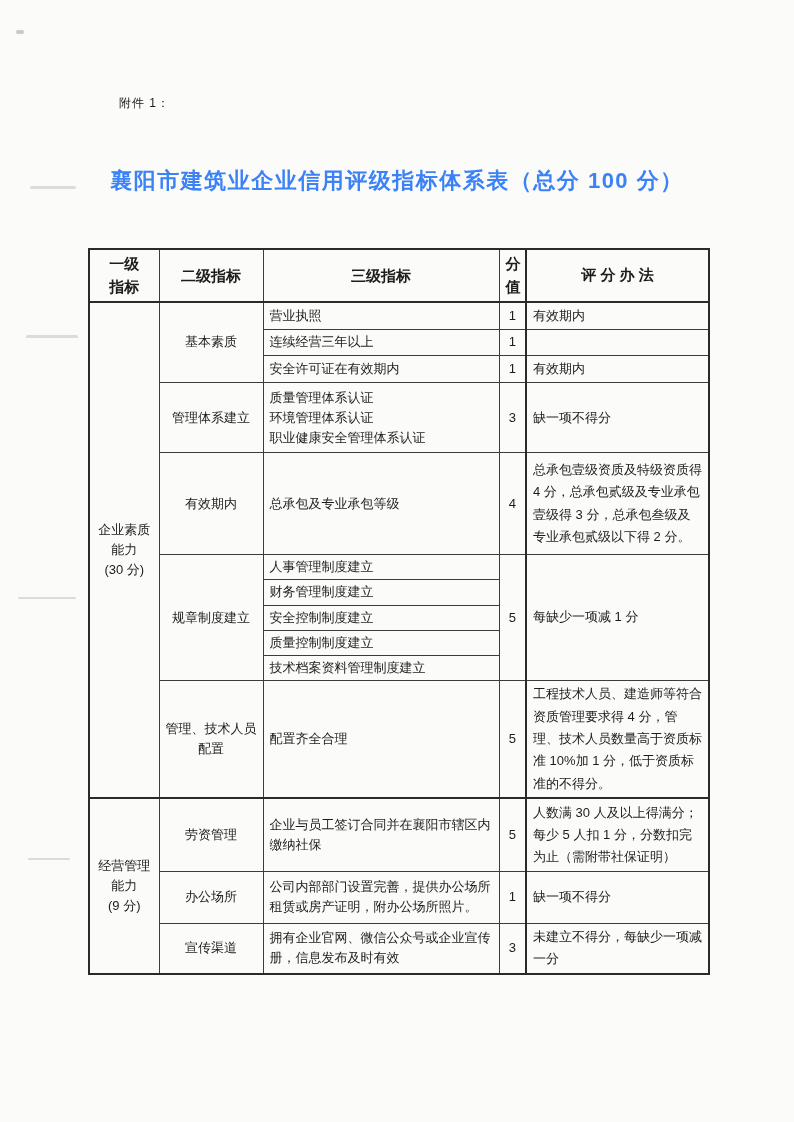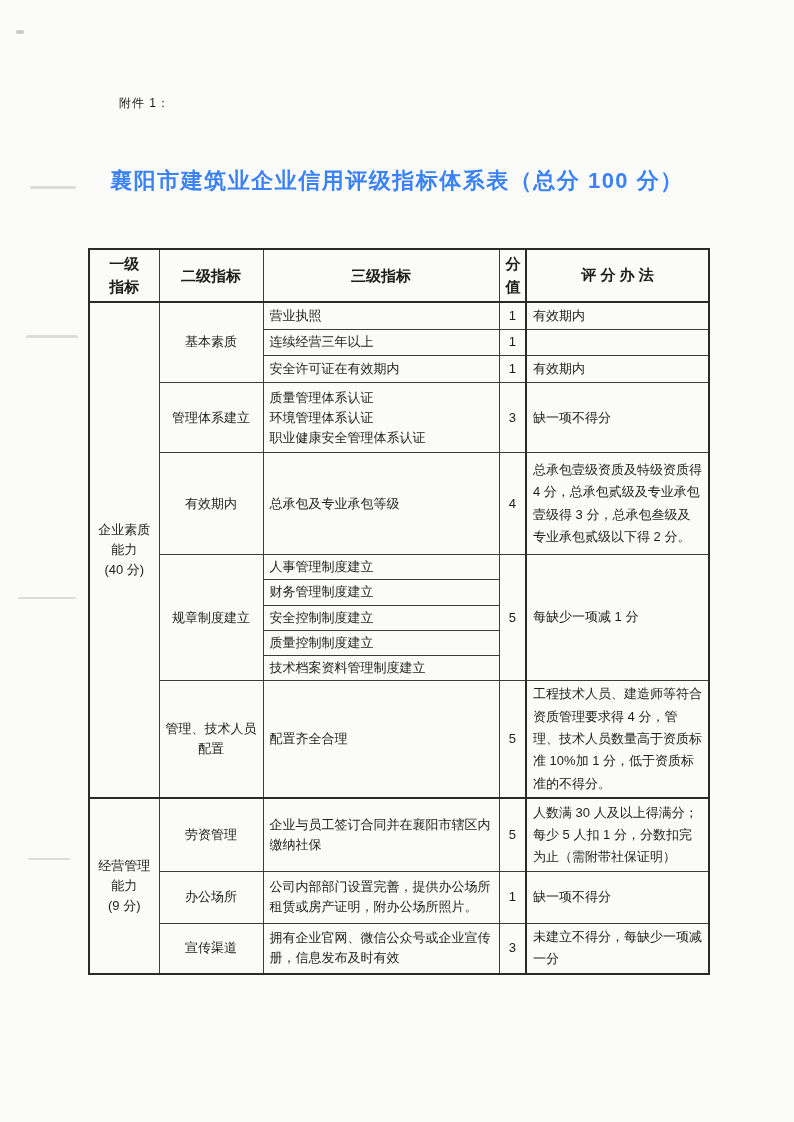--- a/index.html
+++ b/index.html
@@ -87,21 +87,21 @@
       <th class="c">二级指标</th>
       <th class="c">三级指标</th>
       <th class="c">分
 值</th>
       <th class="c method">评 分 办 法</th>
     </tr>
 
     <tr class="rh-26">
       <td class="c" rowspan="11">企业素质
 能力
-(40 分)</td>
+(30 分)</td>
       <td class="c" rowspan="3">基本素质</td>
       <td class="l">营业执照</td>
       <td class="c">1</td>
       <td class="l method">有效期内</td>
     </tr>
     <tr class="rh-26">
       <td class="l">连续经营三年以上</td>
       <td class="c">1</td>
       <td class="l method"></td>
     </tr>

